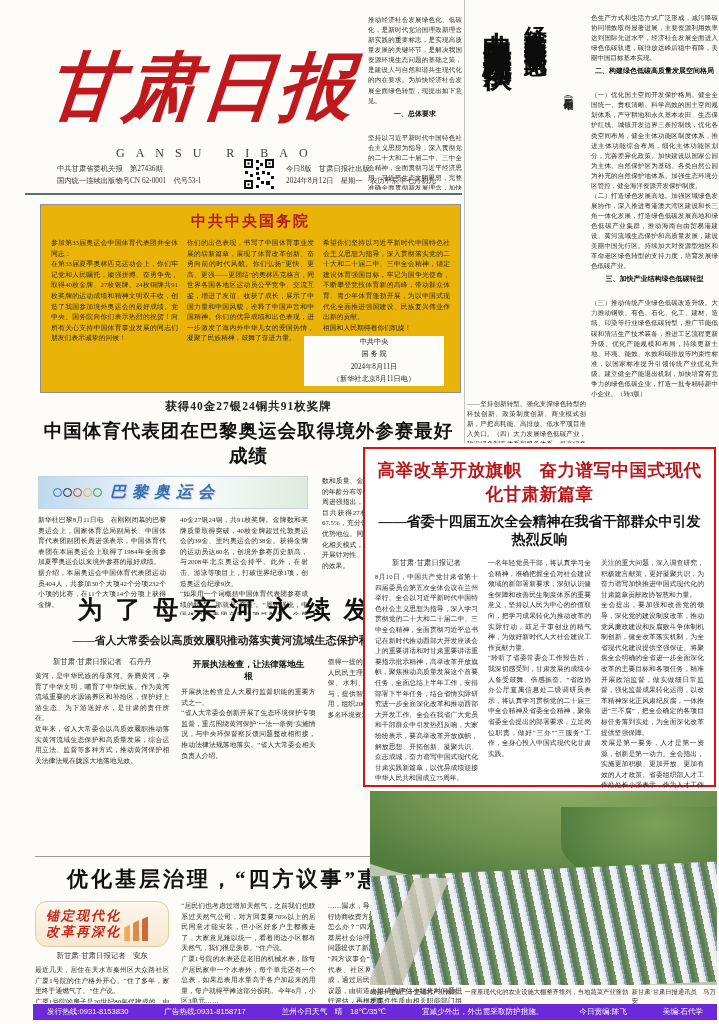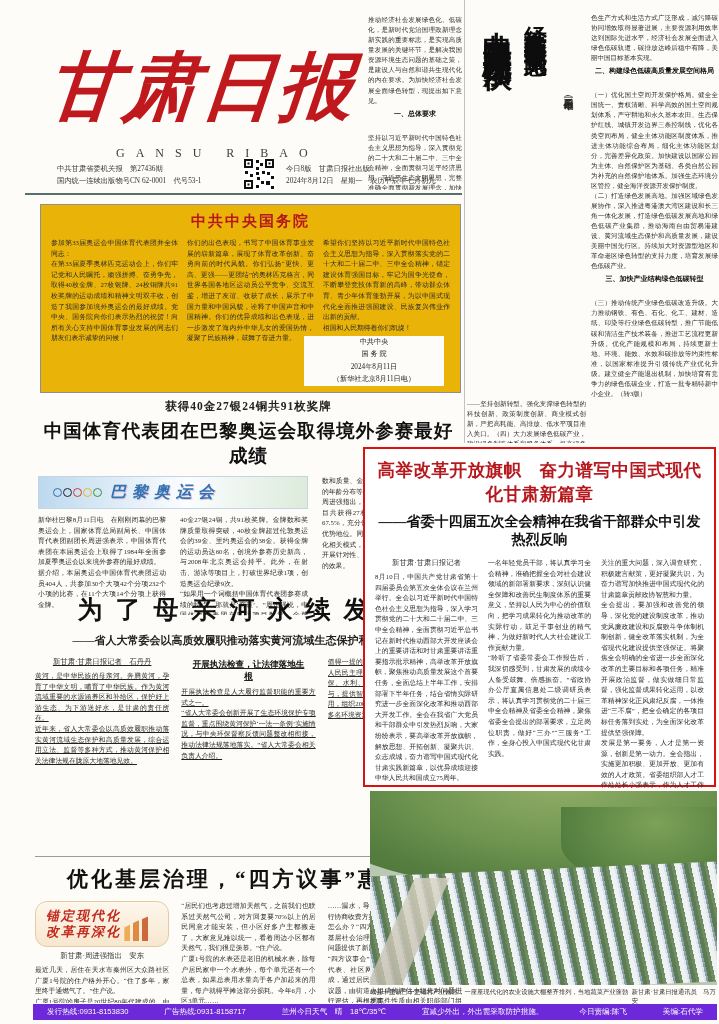--- a/index.html
+++ b/index.html
@@ -46,21 +46,21 @@
   .ring{width:7px;height:7px;border:1.6px solid;border-radius:50%;display:inline-block;}
   .sp-c1{position:absolute;left:3px;top:39px;width:128px;height:100px;}
   .sp-c2{position:absolute;left:145px;top:39px;width:128px;height:100px;}
   .sp-c3{position:absolute;left:287px;top:0;width:138px;height:139px;}
 
   
   .rv{left:35px;top:593px;width:427px;}
   .rv-title{font-size:25px;font-weight:bold;letter-spacing:13px;color:#111;}
   .rv-sub{font-size:11px;font-weight:bold;margin-top:7px;}
   .rv-cols{display:flex;gap:12px;margin-top:9px;height:188px;overflow:hidden;}
-  .rv-cols>div{flex:1;text-decoration:underline;}
+  .rv-cols>div{flex:1;}
   .byline{text-align:center;font-size:7.4px;color:#333;margin-bottom:4px;}
   .colhead{text-align:center;font-size:8.6px;font-weight:bold;margin:2px 8px 4px;color:#111;}
 
   
   .gv{left:35px;top:856px;width:427px;border-top:1px solid #9a9a9a;padding-top:8px;}
   .gv-title{font-size:21px;font-weight:bold;letter-spacing:3px;color:#111;}
   .gv-body{display:flex;gap:12px;margin-top:8px;height:102px;overflow:hidden;}
   .gv-body>div{flex:1;}
   .anchor-box{height:46px;border:1px solid #e3cba6;border-radius:12px;margin-bottom:4px;
               background:linear-gradient(#fdf7ec,#f8e7cf);position:relative;
@@ -212,21 +212,21 @@
 
   <div class="abs gv">
     <div class="center gv-title">优化基层治理，“四方议事”惠民生</div>
     <div class="gv-body">
       <div>
         <div class="anchor-box">
           <span class="l">锚定现代化</span>
           <span class="l">改革再深化</span>
           <span class="anchor-bars"></span>
         </div>
-        <div class="byline">新甘肃·周进强指出　安东</div>
+        <div class="byline">新甘肃·甘肃日报记者　安东</div>
         <div class="tiny just pre">最近几天，居住在天水市秦州区大众路社区广厦1号院的住户格外开心。“住了多年，家里终于通燃气了。”住户说。
 广厦1号院的房子是20世纪80年代建成的，由于种种原因，小区一直未通天然气，居民使用瓶装液化气，既不方便又危险。</div>
       </div>
       <div class="tiny just pre">“居民们也考虑过增加天然气，之前我们也联系过天然气公司，对方回复要70%以上的居民同意才能安装，但小区好多户主都搬走了，大家意见难以统一，看着周边小区都有天然气，我们很是羡慕。”住户说。
 广厦1号院的水表还是老旧的机械水表，除每户居民家中一个水表外，每个单元还有一个总表，如果总表用水量高于各户加起来的用量，每户就得平摊这部分损耗。今年6月，小区3单元……</div>
       <div class="tiny just pre">……漏水，导致各户分摊水费不均，居民自行协商收费方案。
 怎么办？“四方议事会”作为近年来社区创新基层社会治理的有效探索，为解决类似民生问题提供了新路径。
 “四方议事会”由街道党工委代表、社区党委代表、社区网格员和居民代表四方人员组成，通过居民提议、网格员排查等渠道收集议题，由街道办组成的评估小组先对问题进行评估，再根据事件性质由相关职能部门组成议事小组，经过四方人员讨论协商形成决议并执行解决。（转2版）</div>
     </div>
   </div>

